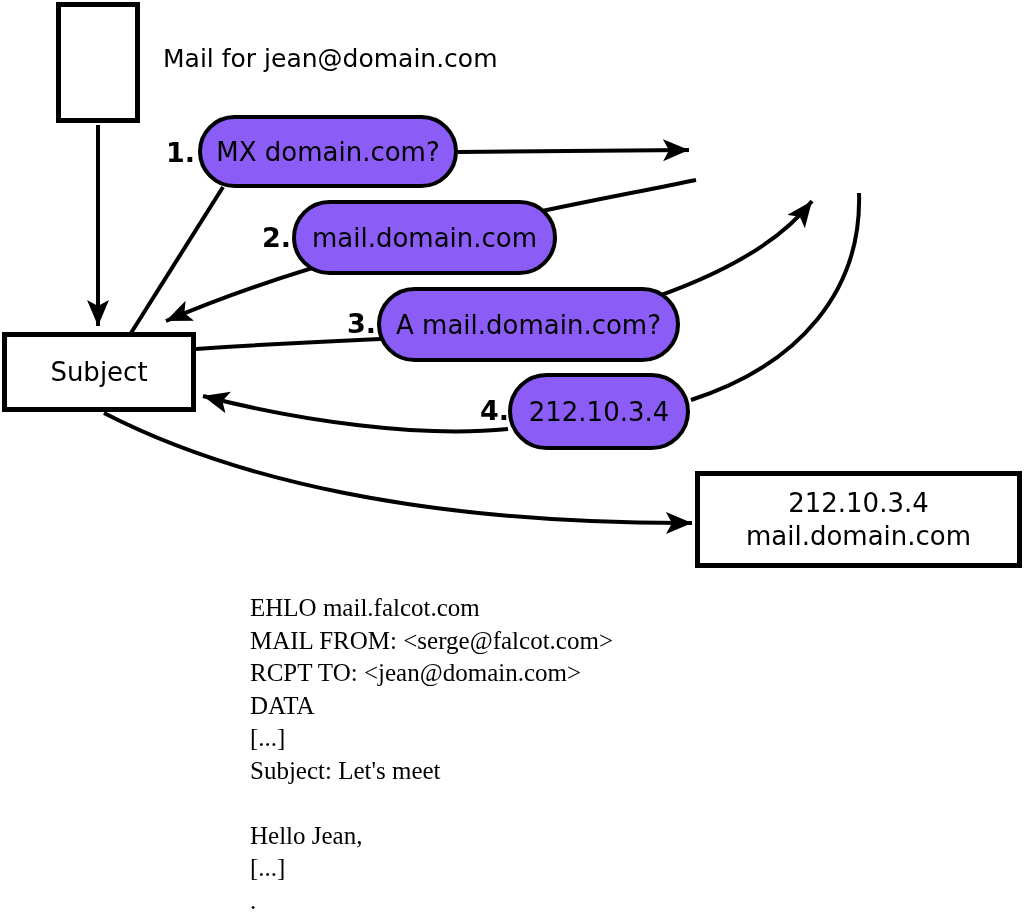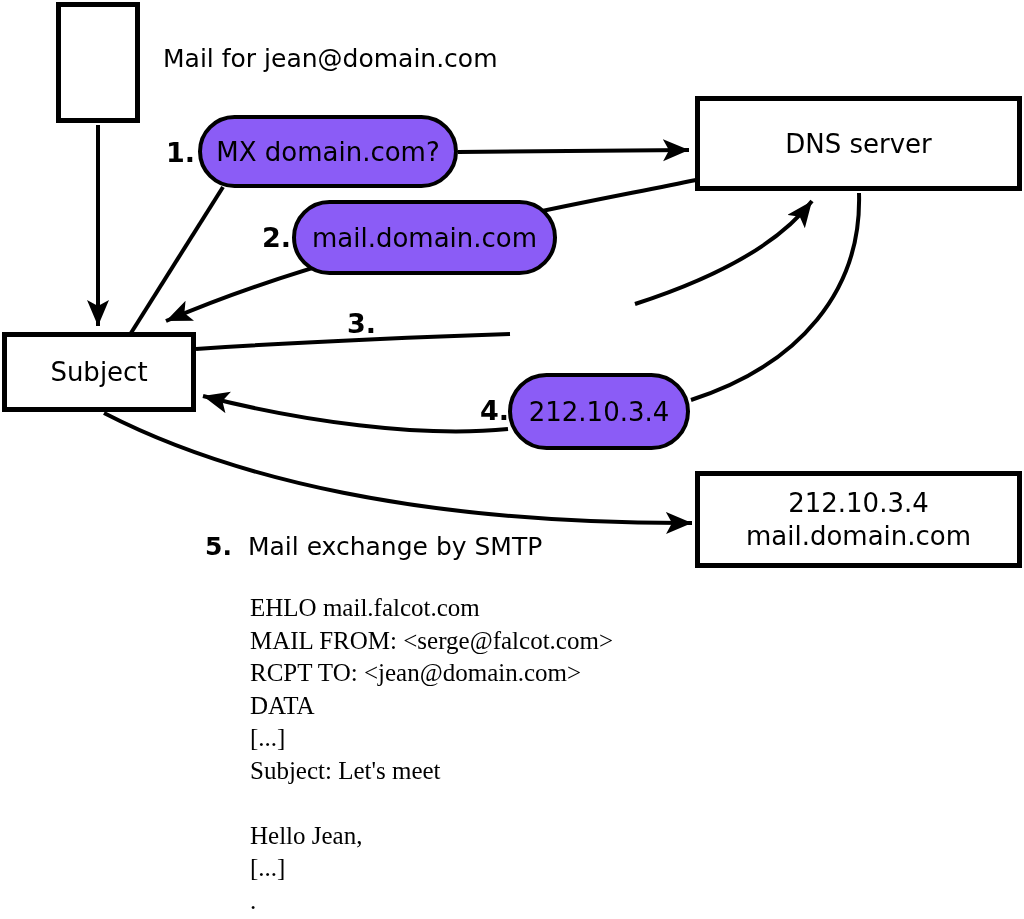--- a/index.html
+++ b/index.html
@@ -63,53 +63,50 @@
 
     <path d="M 508,429 C 420,438 300,421 203,396" stroke="#000" stroke-width="4" fill="none" marker-end="url(#ah)"></path>
 
     <path d="M 104,413 C 230,478 420,524 692,523" stroke="#000" stroke-width="4" fill="none" marker-end="url(#ah)"></path>
   </svg>
 
   <div class="node" style="left:56px;top:2px;width:84px;height:121px;"></div>
 
   <div class="heading" style="left:163px;top:44px;">Mail for jean@domain.com</div>
 
-  <div class="node" style="left:695px;top:96px;width:327px;height:95px;">
-    <span>DNS server</span>
-  </div>
 
   <div class="node" style="left:2px;top:332px;width:194px;height:80px;">
     <span>Subject</span>
   </div>
 
   <div class="node" style="left:695px;top:471px;width:327px;height:97px;">
     <div class="dest-lines">
       <div>212.10.3.4</div>
       <div>mail.domain.com</div>
     </div>
   </div>
 
   <div class="pill" style="left:198px;top:115px;width:260px;height:73px;">
     <span>MX domain.com?</span>
   </div>
   <div class="pill" style="left:292px;top:200px;width:265px;height:75px;">
     <span>mail.domain.com</span>
   </div>
+  <div class="pill" style="left:377px;top:287px;width:303px;height:75px;">
+    <span>A mail.domain.com?</span>
+  </div>
   <div class="pill" style="left:508px;top:373px;width:182px;height:77px;">
     <span>212.10.3.4</span>
   </div>
 
   <div class="stepnum" style="left:166px;top:137px;">1.</div>
   <div class="stepnum" style="left:262px;top:222px;">2.</div>
   <div class="stepnum" style="left:347px;top:308px;">3.</div>
   <div class="stepnum" style="left:480px;top:395px;">4.</div>
 
-  <div class="step5" style="left:205px;top:532px;">
-    <span class="stepnum-inline">5.</span><span>Mail exchange by SMTP</span>
-  </div>
 
   <pre class="transcript" style="left:250px;top:592px;">EHLO mail.falcot.com
 MAIL FROM: &lt;serge@falcot.com&gt;
 RCPT TO: &lt;jean@domain.com&gt;
 DATA
 [...]
 Subject: Let's meet
 
 Hello Jean,
 [...]

